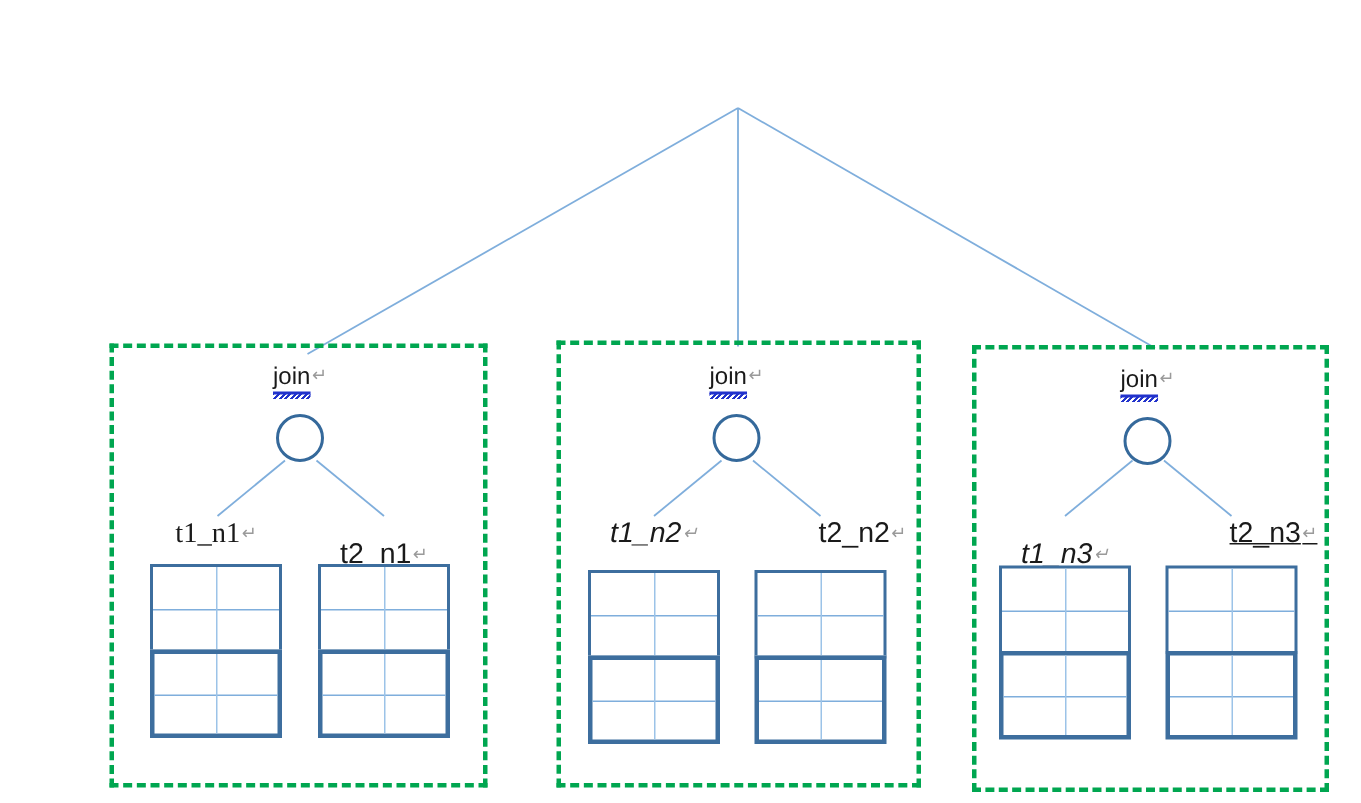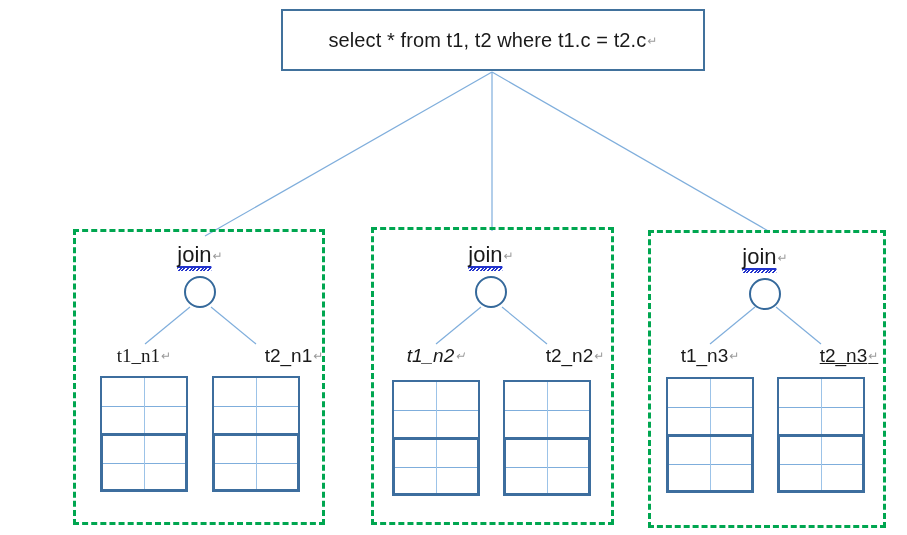--- a/index.html
+++ b/index.html
@@ -66,21 +66,21 @@
 
   
   .join-label {
     position: absolute;
     transform: translateX(-50%);
     text-align: center;
     white-space: nowrap;
   }
   .join-word {
     position: relative;
-    font-size: 22px;
+    font-size: 16px;
     color: #1a1a1a;
     display: inline-block;
     border-bottom: 2px solid #2233CC;
     padding-bottom: 0px;
     line-height: 1.05;
   }
   
   .squiggle {
     position: absolute;
     left: 0;
@@ -172,37 +172,32 @@
     <line x1="190" y1="307" x2="145" y2="344" stroke="#7FAEDC" stroke-width="1.2"></line>
     <line x1="211" y1="307" x2="256" y2="344" stroke="#7FAEDC" stroke-width="1.2"></line>
 
     <line x1="481" y1="307" x2="436" y2="344" stroke="#7FAEDC" stroke-width="1.2"></line>
     <line x1="502" y1="307" x2="547" y2="344" stroke="#7FAEDC" stroke-width="1.2"></line>
 
     <line x1="755" y1="307" x2="710" y2="344" stroke="#7FAEDC" stroke-width="1.2"></line>
     <line x1="776" y1="307" x2="821" y2="344" stroke="#7FAEDC" stroke-width="1.2"></line>
   </svg>
 
-  <div class="query-box">
-    <span class="query-text">
-      <span>select * from t1, t2 where t1.c = t2.c</span><span class="pilcrow">↵</span>
-    </span>
-  </div>
 
   <div class="group" style="left:73px; top:229px; width:252px; height:296px;"></div>
 
   <div class="join-label" style="left:200px; top:243px;">
     <span class="join-word"><span>join</span><span class="squiggle"></span></span><span class="join-mark">↵</span>
   </div>
 
   <div class="node-circle" style="left:200px; top:276px;"></div>
 
   <div class="tbl-caption" style="left:144px; top:345px;font-family:Liberation Serif, serif;"><span>t1_n1</span><span class="pilcrow">↵</span></div>
 
-  <div class="tbl-caption" style="left:256px; top:345px;margin-left:38px;"><span>t2_n1</span><span class="pilcrow">↵</span></div>
+  <div class="tbl-caption" style="left:256px; top:359px;"><span>t2_n1</span><span class="pilcrow">↵</span></div>
 
   <div class="grid-table" style="left:144px; top:376px;">
     <div class="grid-half top">
       <div class="hline"></div>
       <div class="vline"></div>
     </div>
     <div class="grid-half bottom">
       <div class="hline"></div>
       <div class="vline"></div>
     </div>
@@ -254,21 +249,21 @@
   </div>
 
   <div class="group" style="left:648px; top:230px; width:238px; height:298px;"></div>
 
   <div class="join-label" style="left:765px; top:245px;">
     <span class="join-word"><span>join</span><span class="squiggle"></span></span><span class="join-mark">↵</span>
   </div>
 
   <div class="node-circle" style="left:765px; top:278px;"></div>
 
-  <div class="tbl-caption" style="left:710px; top:345px;"><span>t1_n3</span><span class="pilcrow">↵</span></div>
+  <div class="tbl-caption" style="left:710px; top:359px;font-style:italic;"><span>t1_n3</span><span class="pilcrow">↵</span></div>
 
   <div class="tbl-caption" style="left:849px; top:345px;text-decoration:underline;"><span>t2_n3</span><span class="pilcrow">↵</span></div>
 
   <div class="grid-table" style="left:710px; top:377px;">
     <div class="grid-half top">
       <div class="hline"></div>
       <div class="vline"></div>
     </div>
     <div class="grid-half bottom">
       <div class="hline"></div>

